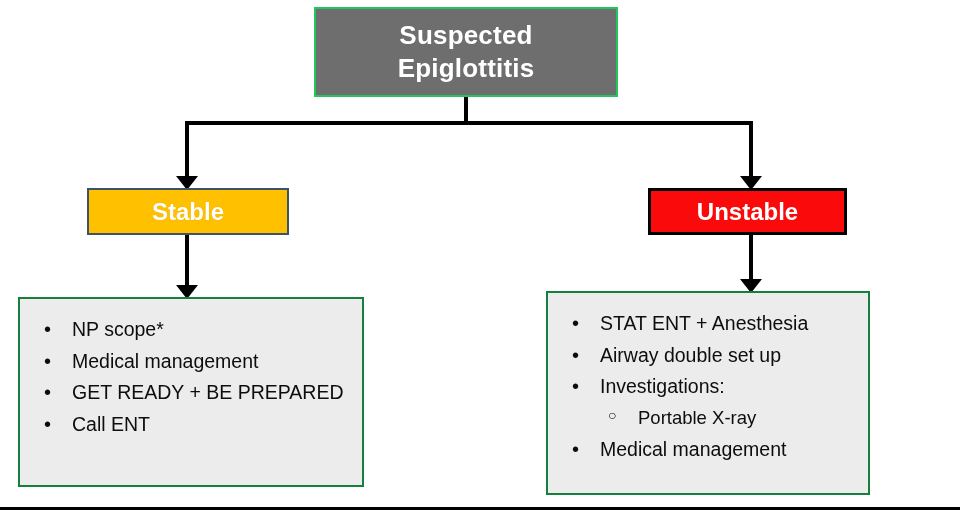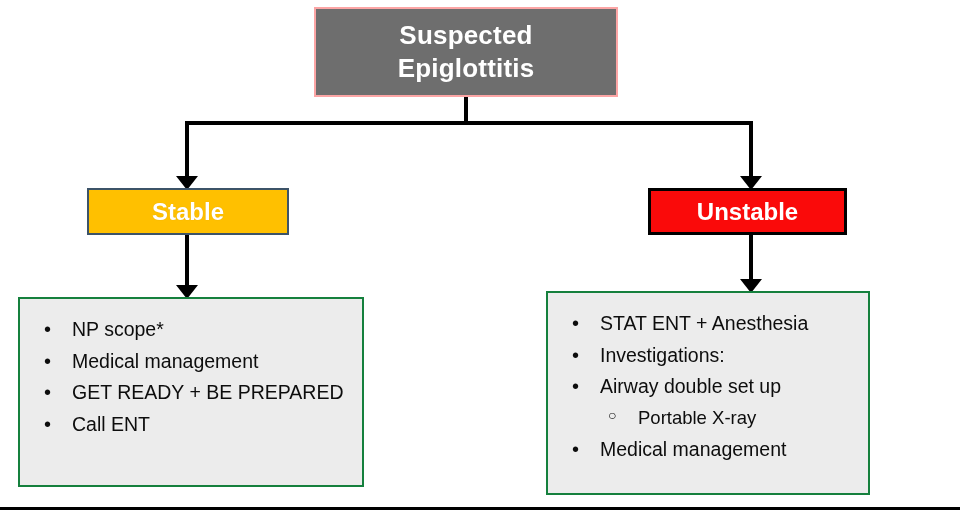--- a/index.html
+++ b/index.html
@@ -29,21 +29,21 @@
     text-align: center;
   }
 
   
   .node-root {
     left: 314px;
     top: 7px;
     width: 304px;
     height: 90px;
     background: #6e6e6e;
-    border: 2px solid #fca5a5;
+    border: 2px solid #22c55e;
     color: #ffffff;
     font-size: 26px;
     font-weight: bold;
     line-height: 1.28;
     letter-spacing: 0.2px;
   }
   .node-root .label-lines {
     display: block;
   }
   .node-root .label-lines span {
@@ -232,21 +232,21 @@
         <li class="lvl1">NP scope*</li>
         <li class="lvl1">Medical management</li>
         <li class="lvl1">GET READY + BE PREPARED</li>
         <li class="lvl1">Call ENT</li>
       </ul>
   </div>
 
   <div class="node-list list-right">
     <ul class="bullets">
         <li class="lvl1">STAT ENT + Anesthesia</li>
+        <li class="lvl1">Airway double set up</li>
         <li class="lvl1">Investigations:</li>
-        <li class="lvl1">Airway double set up</li>
         <li class="lvl2">Portable X-ray</li>
         <li class="lvl1">Medical management</li>
       </ul>
   </div>
 
   <div class="bottom-rule"></div>
 </div>
 
 </body></html>

